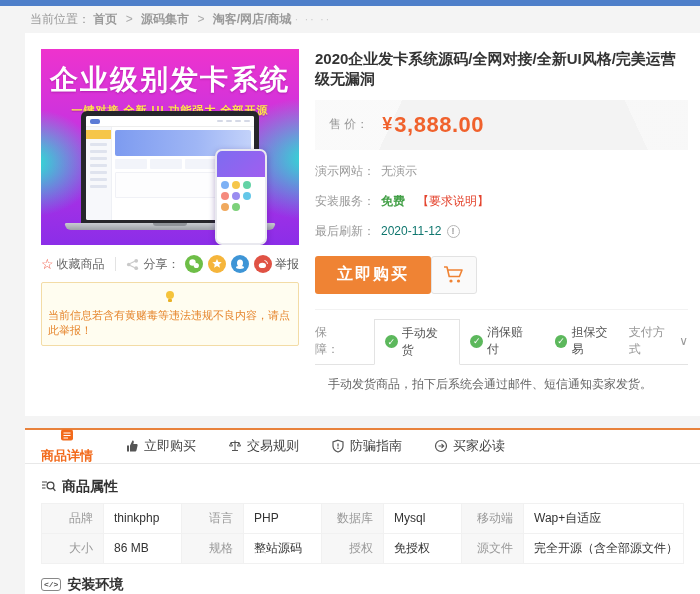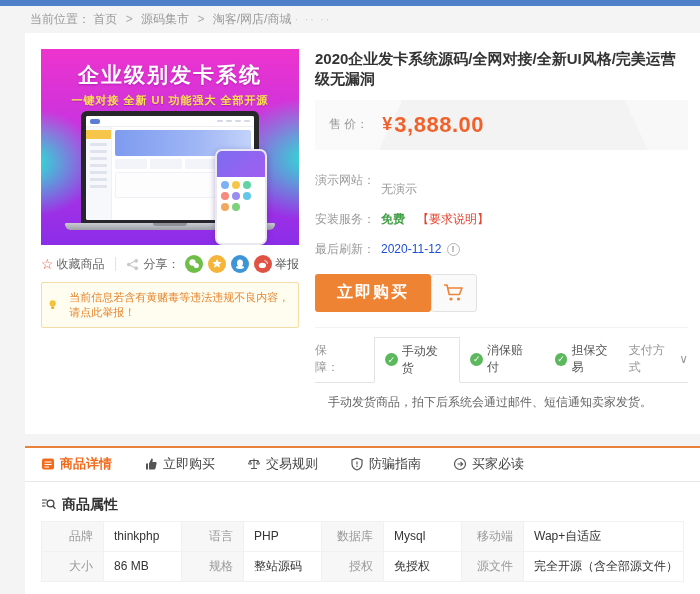--- a/index.html
+++ b/index.html
@@ -1,34 +1,34 @@
 <!DOCTYPE html>
 <html><head>
 <meta charset="utf-8">
 <style>
   * { margin:0; padding:0; box-sizing:border-box; }
   html,body { width:700px; height:594px; overflow:hidden; background:#f4f4f4;
     font-family:"Liberation Sans","DejaVu Sans",sans-serif; }
   .topbar { height:6px; background:#4e7fc9; }
   
   .breadcrumb { padding:5px 0 5px 30px; font-size:12px; color:#9a9a9a; }
-  .breadcrumb a { color:#9a9a9a; text-decoration:none; cursor:pointer; }
+  .breadcrumb a { color:#9a9a9a; text-decoration:none; cursor:pointer;font-weight:bold; }
   .crumb-sep { margin:0 5px; color:#aaa; }
   .crumb-trailing { color:#c8c8c8; font-size:10px; letter-spacing:2px; }
   
   .card { background:#fff; margin-left:25px; width:675px; }
   .card1 { display:flex; gap:16px; padding:16px 12px 12px 16px; }
   
   .leftcol { width:258px; flex:none; }
   .product-image { position:relative; width:258px; height:196px; overflow:hidden; cursor:pointer;
     background:
       radial-gradient(95px 75px at -4% 58%, rgba(26,245,210,.95), rgba(26,245,210,0) 72%),
       radial-gradient(115px 85px at 104% 56%, rgba(26,245,210,.9), rgba(26,245,210,0) 72%),
       linear-gradient(180deg,#ee33cd 0%,#c433e2 45%,#8b2ee8 100%); }
-  .img-headline { margin-top:12px; text-align:center; color:#fff; font-size:21px; font-weight:900;
+  .img-headline { margin-top:12px; text-align:center; color:#fff; font-size:28px; font-weight:900;
     letter-spacing:2px; text-shadow:0 1px 2px rgba(120,0,120,.4);font-family:Liberation Serif, serif; }
   .img-subline { margin-top:4px; text-align:center; color:#ffe84a; font-size:11px; font-weight:bold;
     letter-spacing:1px; text-shadow:0 1px 1px rgba(120,0,120,.4); }
   .laptop { position:absolute; left:50%; transform:translateX(-50%); top:62px; width:210px; }
   .screen { width:178px; height:112px; margin:0 auto; background:#26262b; border-radius:6px 6px 0 0;
     padding:5px 5px 3px; }
   .scr-inner { width:100%; height:100%; background:#fff; border-radius:2px; overflow:hidden;
     display:flex; flex-direction:column; }
   .scr-top { height:11px; background:#fff; border-bottom:1px solid #eee; display:flex; align-items:center;
     padding:0 4px; gap:2px; }
@@ -65,35 +65,35 @@
   .fav-btn { display:flex; align-items:center; cursor:pointer; }
   .fav-divider { width:1px; height:14px; background:#e3e3e3; margin:0 10px; }
   .share-wrap { display:flex; align-items:center; gap:5px; }
   .share-circle { width:18px; height:18px; border-radius:50%; display:inline-flex; align-items:center;
     justify-content:center; cursor:pointer; }
   .sc-wechat { background:#6ebe47; } .sc-qzone { background:#f5b53b; }
   .sc-qq { background:#3e95d6; } .sc-weibo { background:#e05244; }
   .report-link { margin-left:auto; color:#555; cursor:pointer; }
   
   .notice-box { margin-top:9px; border:1px solid #f3dca6; background:#fffdf0; color:#e6862e;
-    font-size:11px; padding:7px 6px; display:flex; align-items:center; gap:12px; border-radius:2px; }
+    font-size:11px; padding:7px 6px; display:flex; align-items:center; gap:4px; border-radius:2px;flex-direction:column; }
   
   .rightcol { flex:1; min-width:0; }
   .product-title { font-size:15px; font-weight:bold; color:#333; line-height:1.35; }
   .price-bar { margin-top:10px; padding:12px 14px; display:flex; align-items:center;
     background-color:#f3f3f3;
     background-image:linear-gradient(115deg,rgba(255,255,255,.55) 0 22%,rgba(255,255,255,0) 22%),
       linear-gradient(245deg,rgba(255,255,255,.4) 0 16%,rgba(255,255,255,0) 16%);text-align:center; }
   .price-label { font-size:12px; color:#999; margin-right:14px; }
   .price-currency { color:#f0612c; font-size:18px; font-weight:bold; margin-right:2px; }
   .price-amount { color:#f0612c; font-size:22px; font-weight:bold; letter-spacing:.5px; }
   .meta-row { margin-top:13px; font-size:12px; display:flex; align-items:center; }
   .meta-label { color:#999; margin-right:6px; }
-  .meta-value { color:#999;margin-top:18px; }
-  .meta-date { color:#1d4ed8;text-align:center; }
+  .meta-value { color:#999; }
+  .meta-date { color:#0f766e;text-align:center; }
   .free-green { color:#43a047; font-weight:bold; margin-right:12px; }
   .req-red { color:#e4442e; cursor:pointer; }
   .info-circle { display:inline-flex; width:13px; height:13px; border:1px solid #b5b5b5; border-radius:50%;
     color:#9a9a9a; font-size:9px; align-items:center; justify-content:center; margin-left:5px;
     font-weight:bold; cursor:pointer; }
   .btn-row { margin-top:16px; display:flex; gap:0; }
   .buy-btn { width:116px; height:38px; background:#ef8334; color:#fff; font-size:16px; font-weight:bold;
     border:none; border-radius:3px; cursor:pointer; letter-spacing:2px; }
   .cart-btn { width:46px; height:38px; background:#fafafa; border:1px solid #e2e2e2; border-radius:3px;
     display:flex; align-items:center; justify-content:center; cursor:pointer; }
@@ -105,21 +105,21 @@
     margin-bottom:-1px; position:relative; z-index:2; }
   .check-dot { width:13px; height:13px; border-radius:50%; background:#5cb85c; color:#fff; font-size:9px;
     display:inline-flex; align-items:center; justify-content:center; }
   .payment-link { margin-left:auto; color:#999; cursor:pointer; display:flex; align-items:center; gap:3px; }
   .g-panel { border-top:1px solid #e3e3e3; padding:11px 13px; color:#666; }
   
   .card2 { margin-top:12px; border-top:2px solid #e8823c; }
   .tabs-row { display:flex; align-items:center; gap:32px; height:34px; padding-left:16px;
     border-bottom:1px solid #e8e8e8; }
   .tab { display:flex; align-items:center; gap:5px; font-size:13px; color:#444; cursor:pointer; }
-  .tab.active { color:#f26a1b; font-weight:bold; }
+  .tab.active { color:#f26a1b; font-weight:bold;flex-direction:column; }
   .tab svg { display:block; }
   .detail-content { padding:2px 16px 0; }
   .section-heading { display:flex; align-items:center; gap:6px; margin:12px 0 7px; font-size:14px;
     font-weight:bold; color:#333; }
   .code-badge { font-size:8px; color:#555; border:1px solid #888; border-radius:3px; padding:1px 2px;
     font-family:"Liberation Mono","DejaVu Sans Mono",monospace; font-weight:bold; }
   table.attr { width:100%; border-collapse:collapse; border:1px solid #ebebeb; font-size:12px;
     table-layout:fixed; }
   table.attr td { padding:6px 10px; border:1px solid #f1f1f1; color:#333; overflow:hidden;
     white-space:nowrap; }

